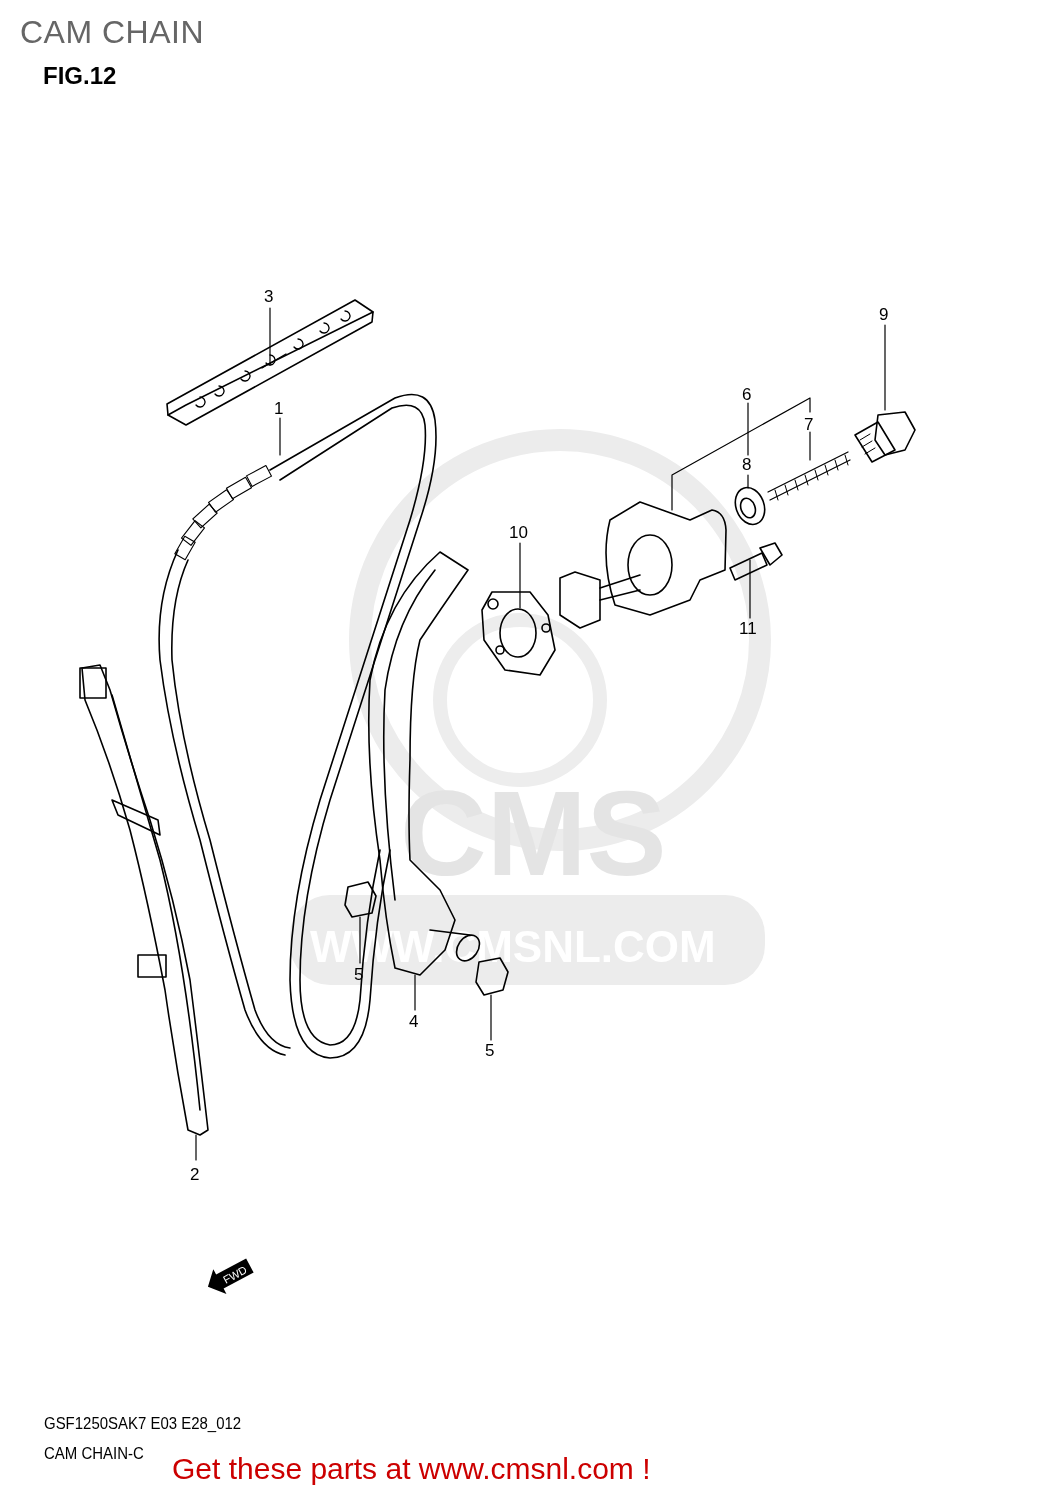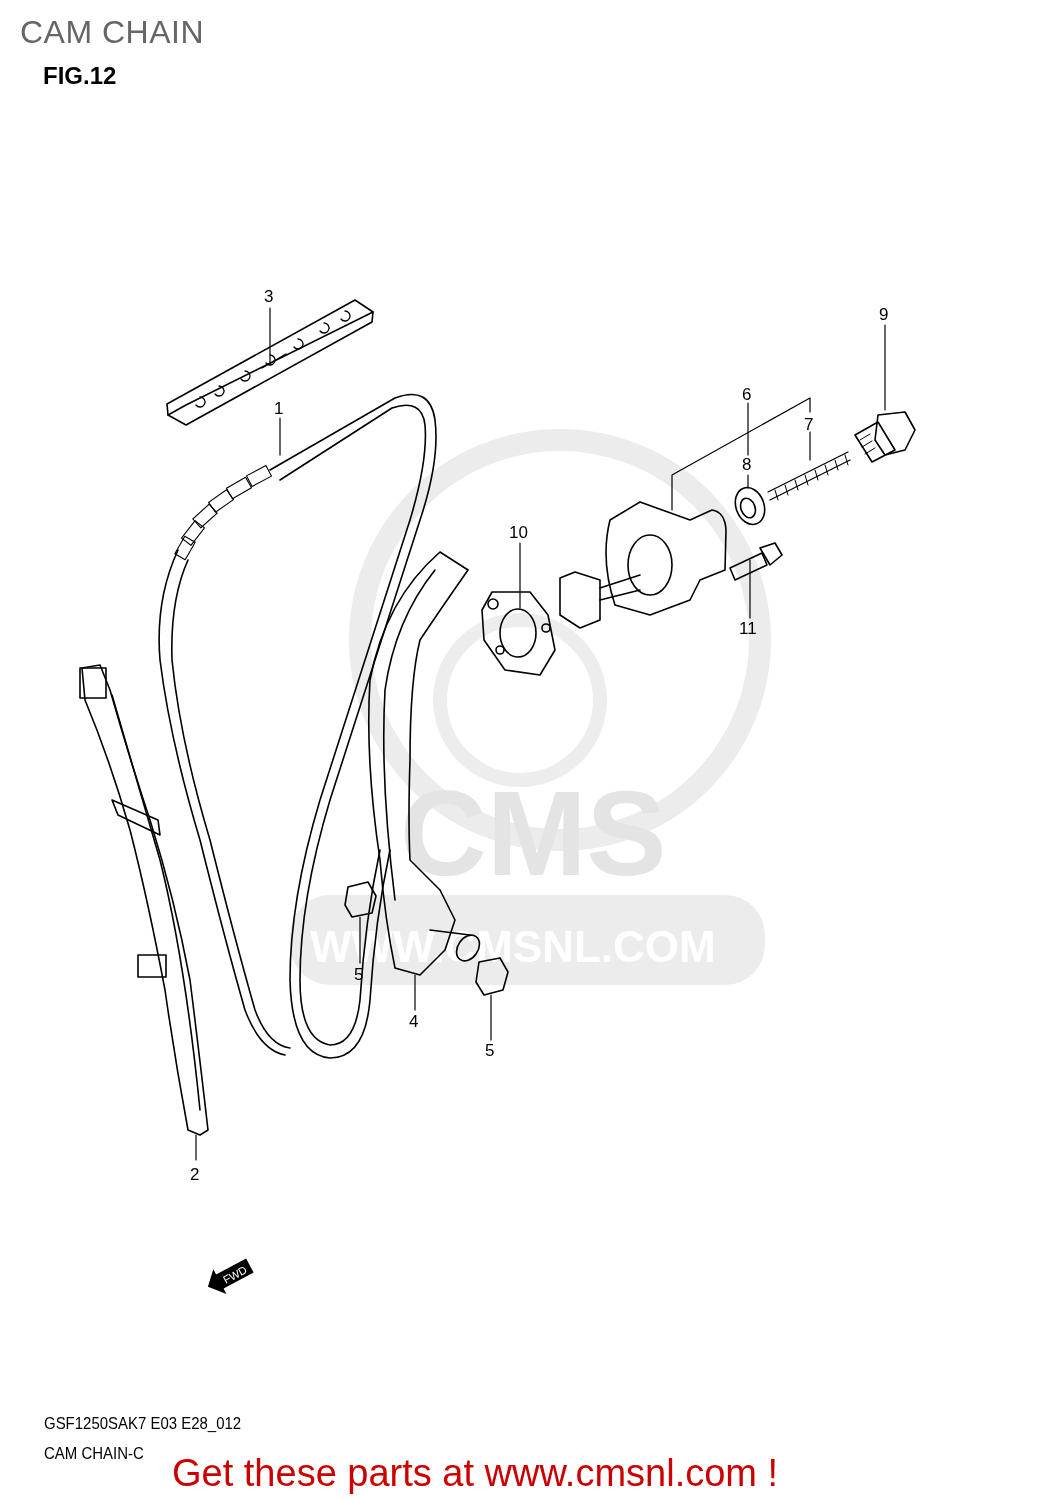--- a/index.html
+++ b/index.html
@@ -3,21 +3,21 @@
 <meta charset="utf-8">
 <style>
   html, body { margin:0; padding:0; background:#ffffff; }
   body { width:1058px; height:1500px; position:relative; overflow:hidden; font-family:"Liberation Sans", sans-serif; }
   .page-header { position:absolute; left:20px; top:14px; font-size:32px; color:#666666; letter-spacing:0.5px; }
   .fig-title { position:absolute; left:43px; top:62px; font-size:24px; font-weight:bold; color:#000; }
   .diagram { position:absolute; left:0; top:0; width:1058px; height:1500px; }
   .callout { font-family:"Liberation Sans", sans-serif; font-size:17px; fill:#000; }
   .footer-code { position:absolute; left:44px; top:1414px; font-size:17px; color:#000; transform:scaleX(0.88); transform-origin:left; }
   .footer-name { position:absolute; left:44px; top:1444px; font-size:17px; color:#000; transform:scaleX(0.88); transform-origin:left; }
-  .promo { position:absolute; left:172px; top:1452px; font-size:38px; color:#cc0000; white-space:nowrap; }
+  .promo { position:absolute; left:172px; top:1452px; font-size:30px; color:#cc0000; white-space:nowrap; }
   .wm-text { font-family:"Liberation Sans", sans-serif; font-weight:bold; fill:#e4e4e4; }
 </style>
 </head>
 <body>
 
 <div class="page-header">CAM CHAIN</div>
 <div class="fig-title">FIG.12</div>
 
 <svg class="diagram" viewBox="0 0 1058 1500" xmlns="http://www.w3.org/2000/svg">
 

